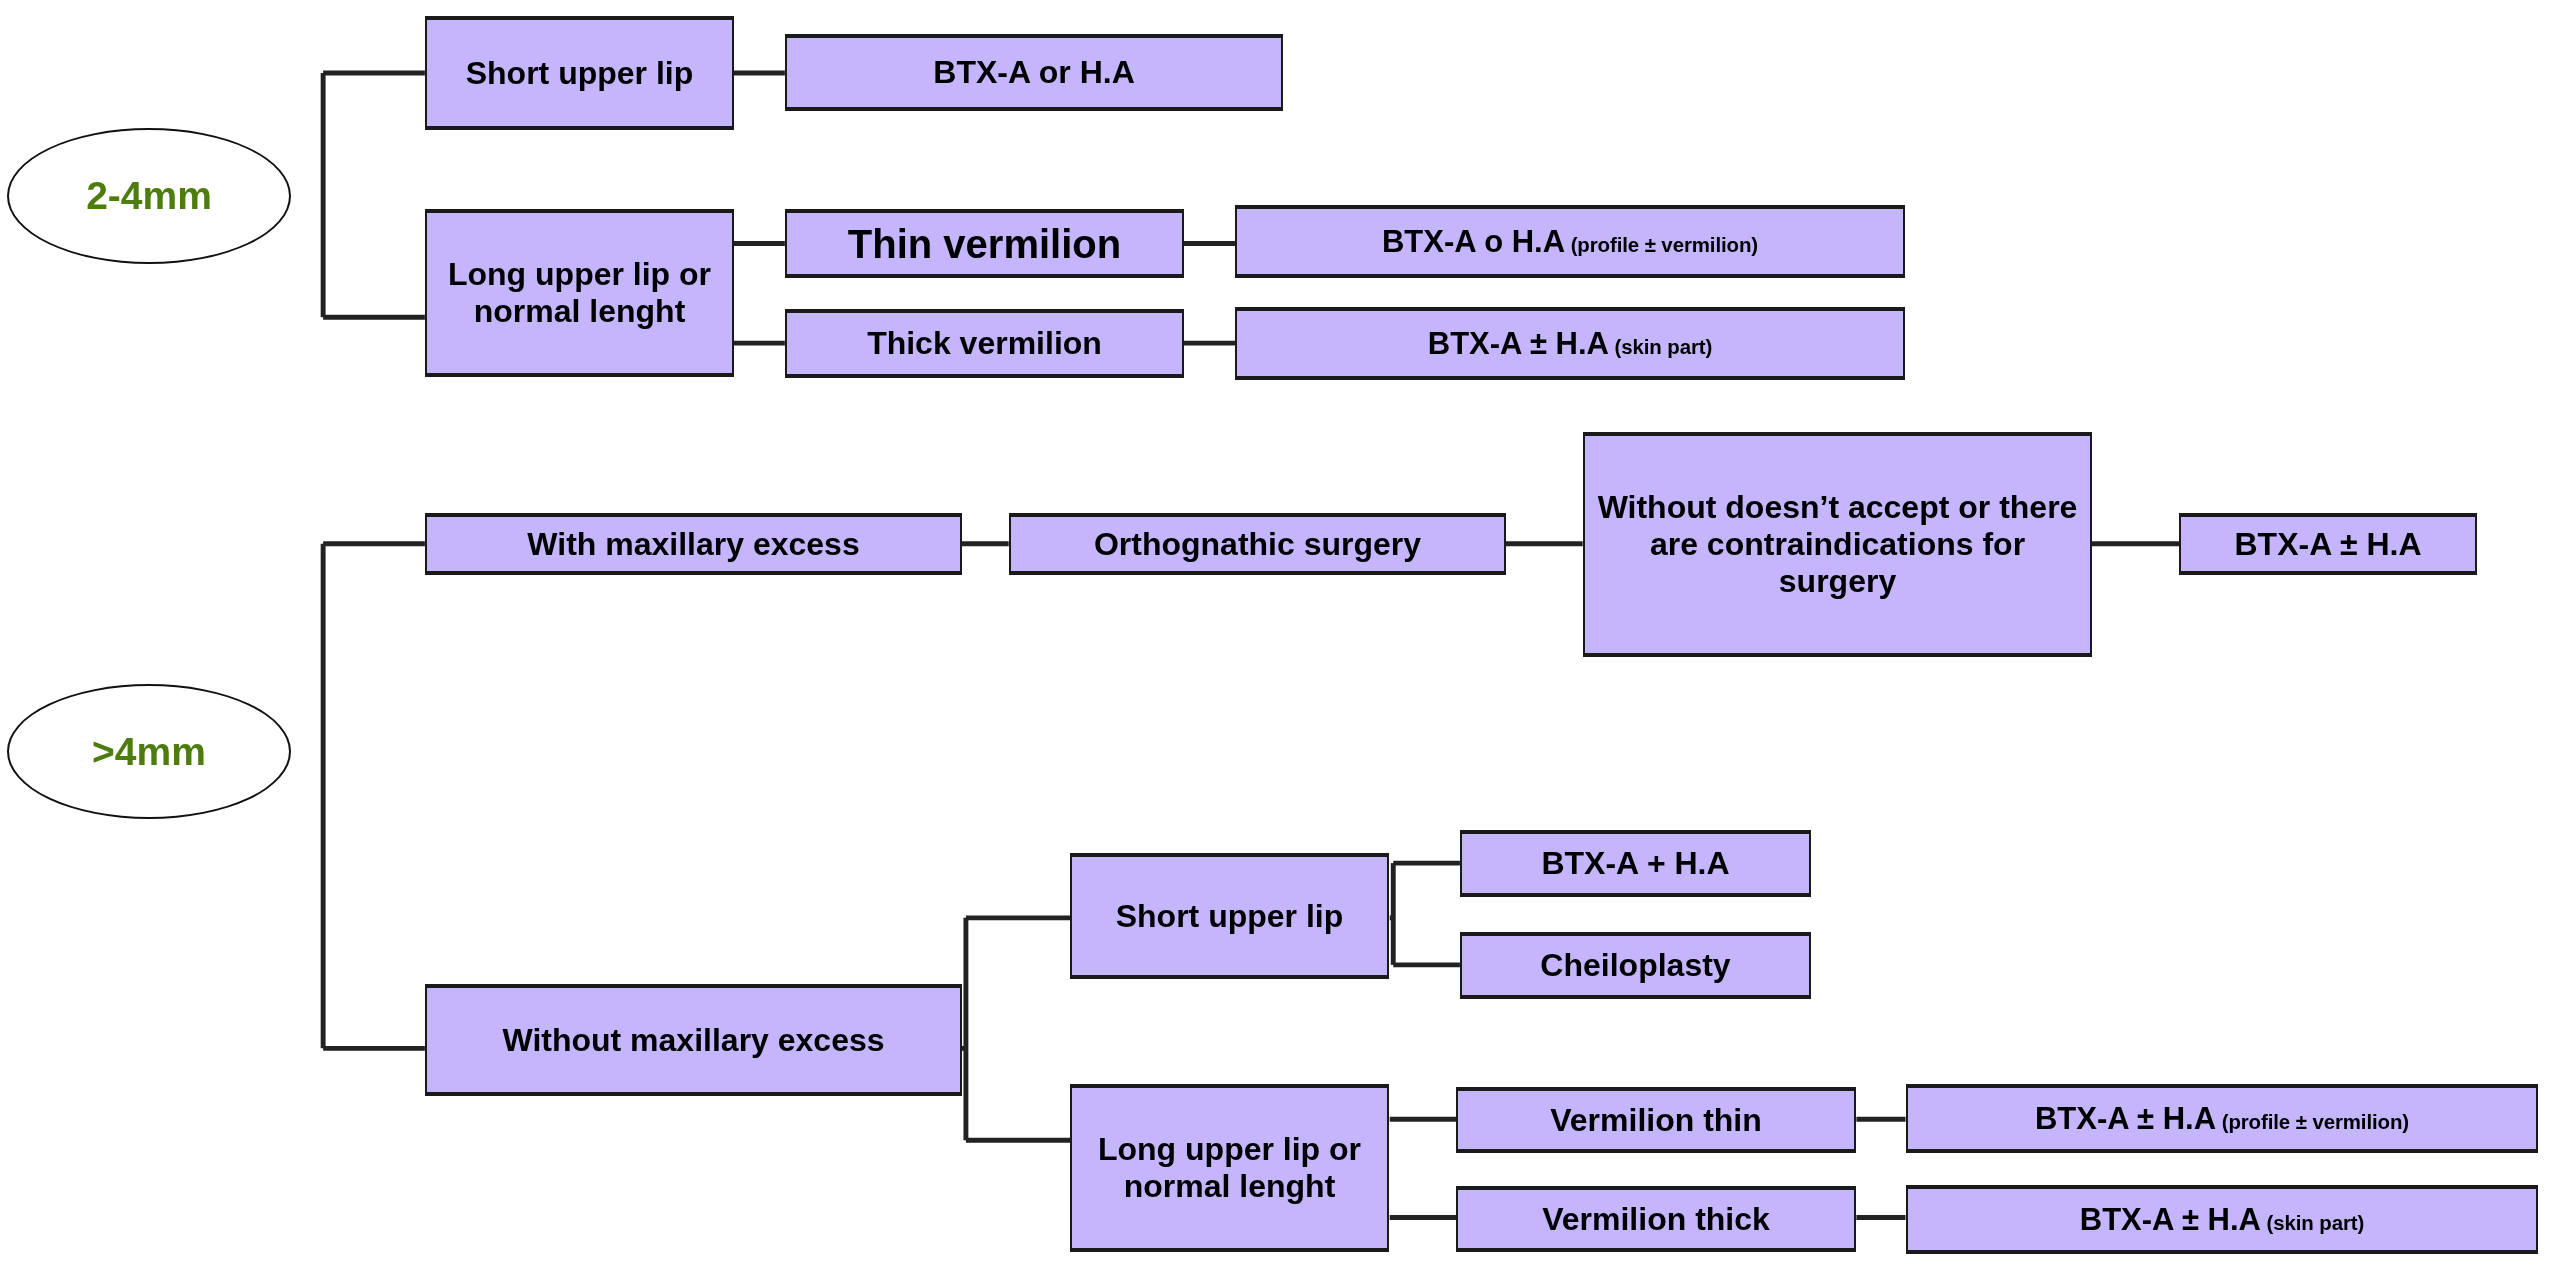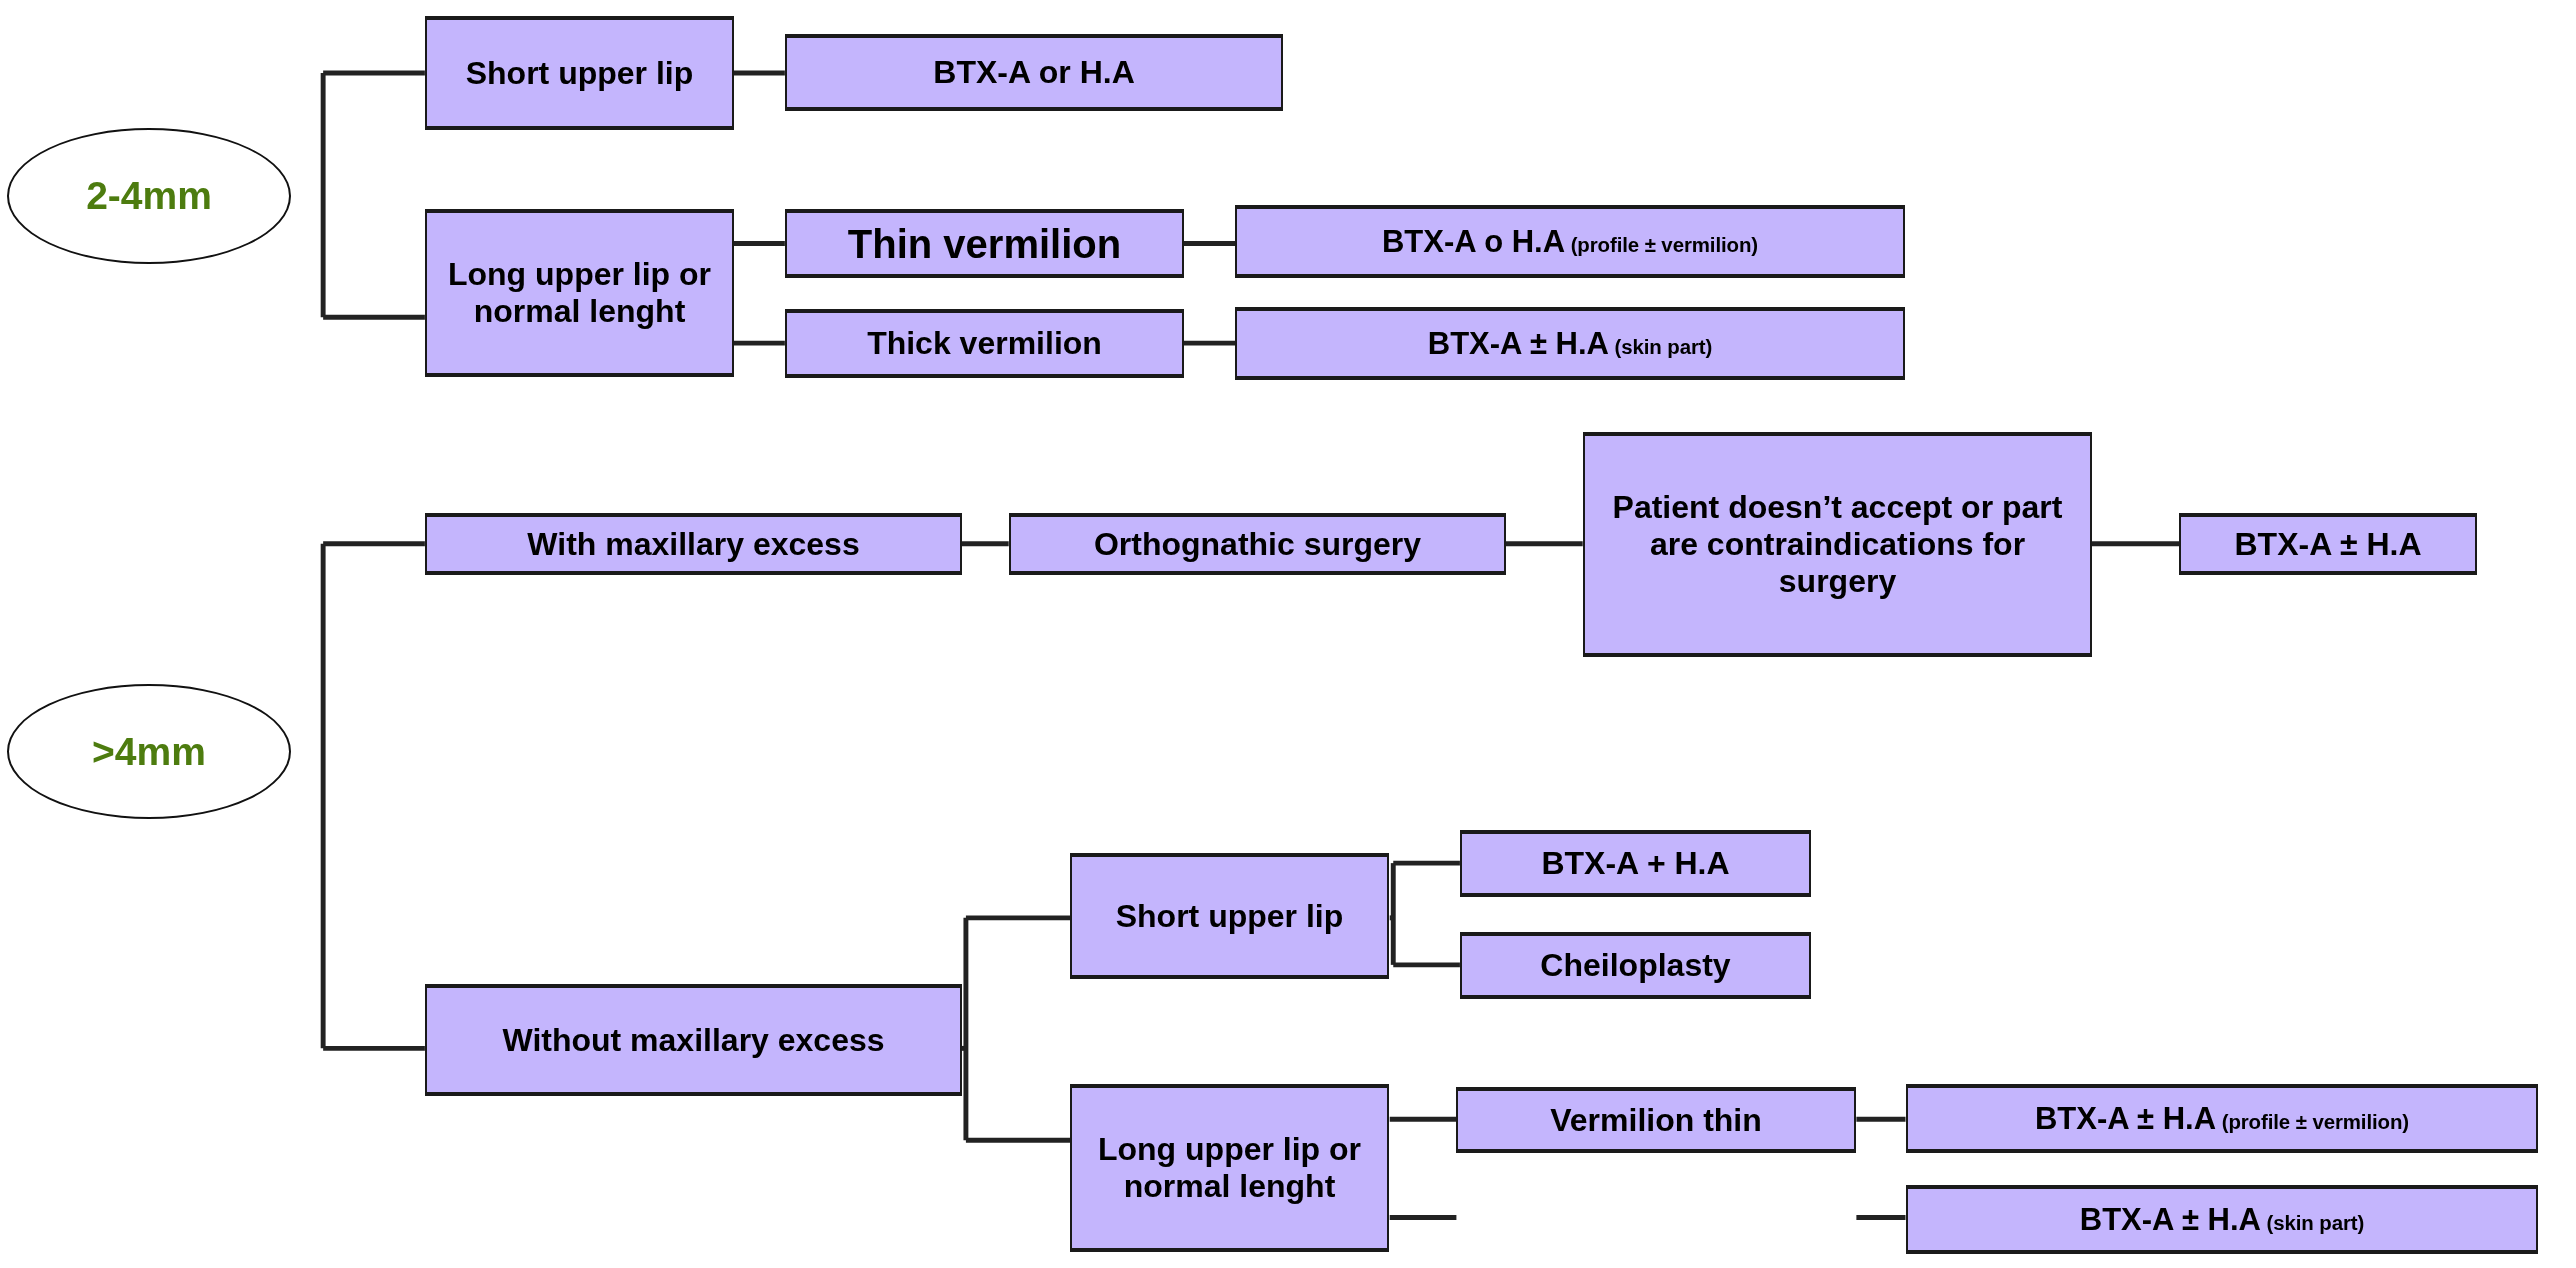--- a/index.html
+++ b/index.html
@@ -146,21 +146,21 @@
 
   <div class="node" style="left:425px; top:513px; width:537px; height:62px; font-size:32px;">
     <span class="txt">With maxillary excess</span>
   </div>
 
   <div class="node" style="left:1009px; top:513px; width:497px; height:62px; font-size:32px;">
     <span class="txt">Orthognathic surgery</span>
   </div>
 
   <div class="node" style="left:1583px; top:432px; width:509px; height:225px; font-size:32px;">
-    <span class="txt">Patient doesn’t accept or part are contraindications for surgery</span>
+    <span class="txt">Without doesn’t accept or there are contraindications for surgery</span>
   </div>
 
   <div class="node" style="left:2179px; top:513px; width:298px; height:62px; font-size:32px;">
     <span class="txt">BTX-A ± H.A</span>
   </div>
 
   <div class="node" style="left:425px; top:984px; width:537px; height:112px; font-size:32px;">
     <span class="txt">Without maxillary excess</span>
   </div>
 
@@ -181,19 +181,22 @@
   </div>
 
   <div class="node" style="left:1456px; top:1087px; width:400px; height:66px; font-size:32px;">
     <span class="txt">Vermilion thin</span>
   </div>
 
   <div class="node" style="left:1906px; top:1084px; width:632px; height:69px; font-size:31px;">
     <span class="txt"><span>BTX-A ± H.A</span><span class="sub"> (profile ± vermilion)</span></span>
   </div>
 
+  <div class="node" style="left:1456px; top:1186px; width:400px; height:66px; font-size:32px;">
+    <span class="txt">Vermilion thick</span>
+  </div>
 
   <div class="node" style="left:1906px; top:1185px; width:632px; height:69px; font-size:31px;">
     <span class="txt"><span>BTX-A ± H.A</span><span class="sub"> (skin part)</span></span>
   </div>
 
 </div>
 
 
 </body></html>

